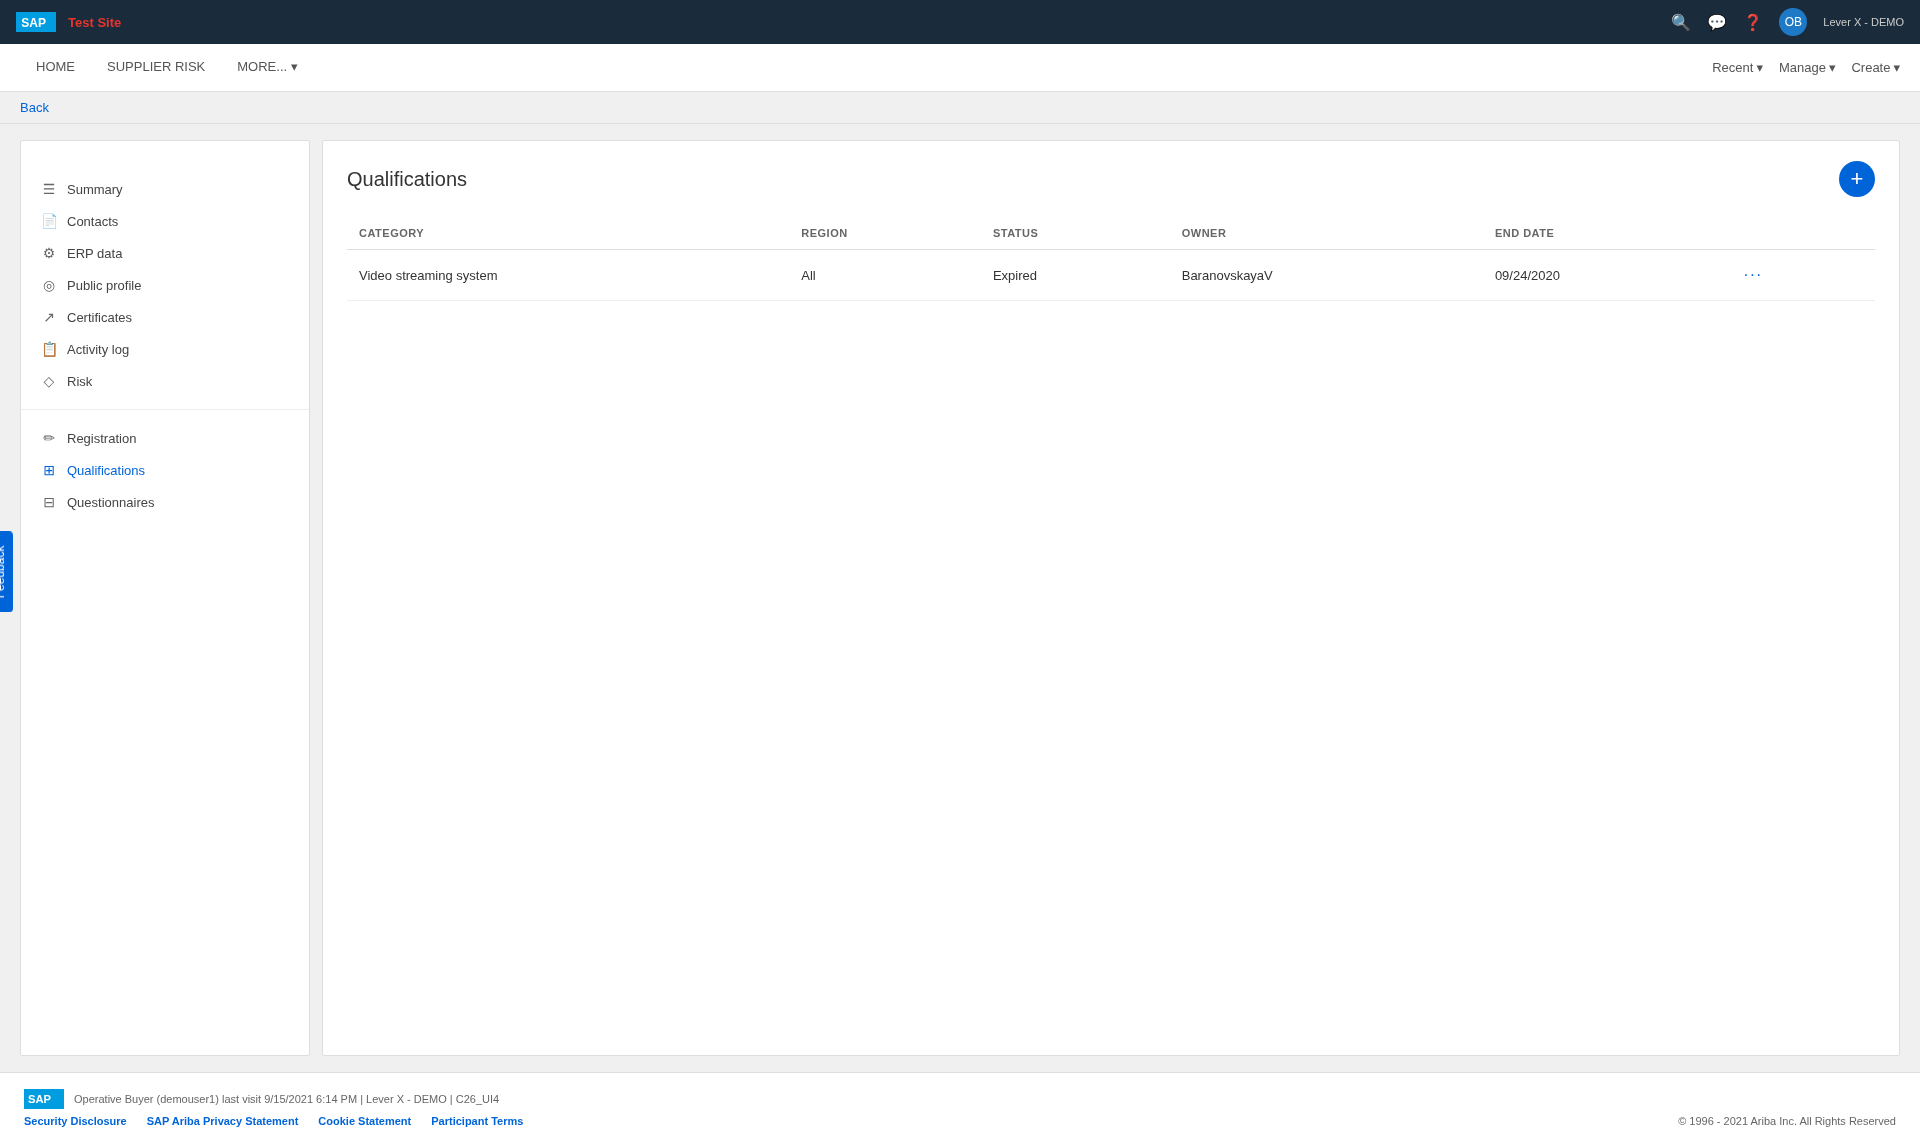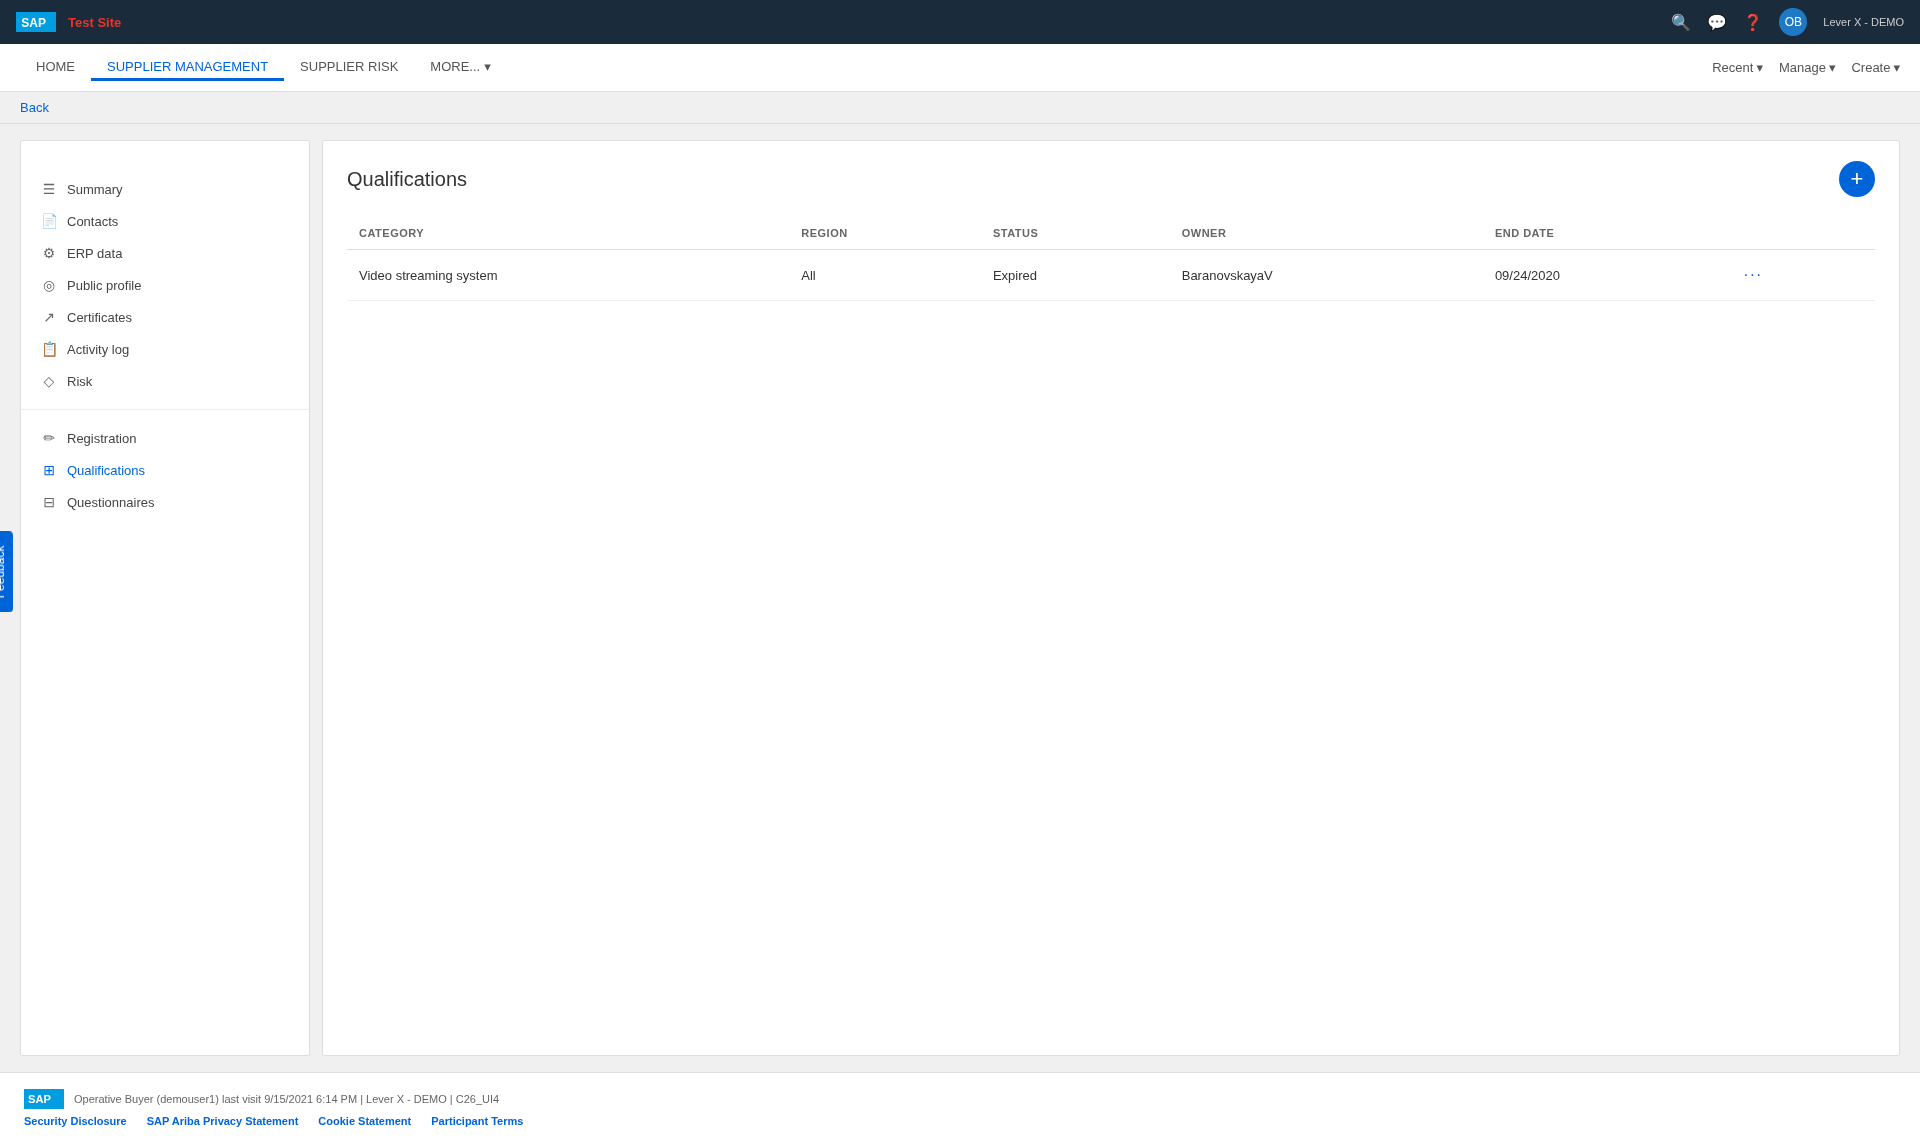--- a/index.html
+++ b/index.html
@@ -272,21 +272,20 @@
     <span class="top-bar-icon">💬</span>
     <span class="top-bar-icon">❓</span>
     <div class="user-avatar-top">OB</div>
     <span class="lever-label">Lever X - DEMO</span>
   </div>
 </div>
 
 <div class="nav-bar">
   <div class="nav-left">
     <div class="nav-item">HOME</div>
-    <div class="nav-item active">SUPPLIER MANAGEMENT</div>
     <div class="nav-item">SUPPLIER RISK</div>
     <div class="nav-item">
       <span>MORE...</span>
       <span>▾</span>
     </div>
   </div>
   <div class="nav-right">
     <div class="nav-dropdown-btn">
       <span>Recent</span>
       <span>▾</span>
@@ -401,14 +400,15 @@
     </div>
     <span class="footer-info">Operative Buyer (demouser1) last visit 9/15/2021 6:14 PM | Lever X - DEMO | C26_UI4</span>
   </div>
   <div class="footer-bottom">
     <div class="footer-links">
       <a class="footer-link">Security Disclosure</a>
       <a class="footer-link">SAP Ariba Privacy Statement</a>
       <a class="footer-link">Cookie Statement</a>
       <a class="footer-link">Participant Terms</a>
     </div>
+    <span class="footer-copyright">© 1996 - 2021 Ariba Inc. All Rights Reserved</span>
   </div>
 </div>
 
 </body></html>

